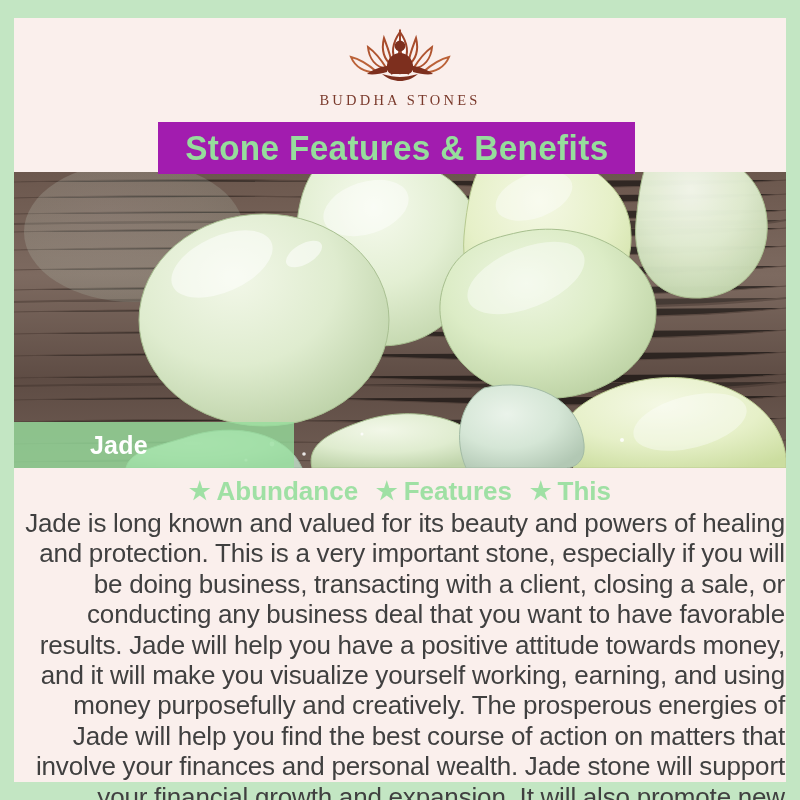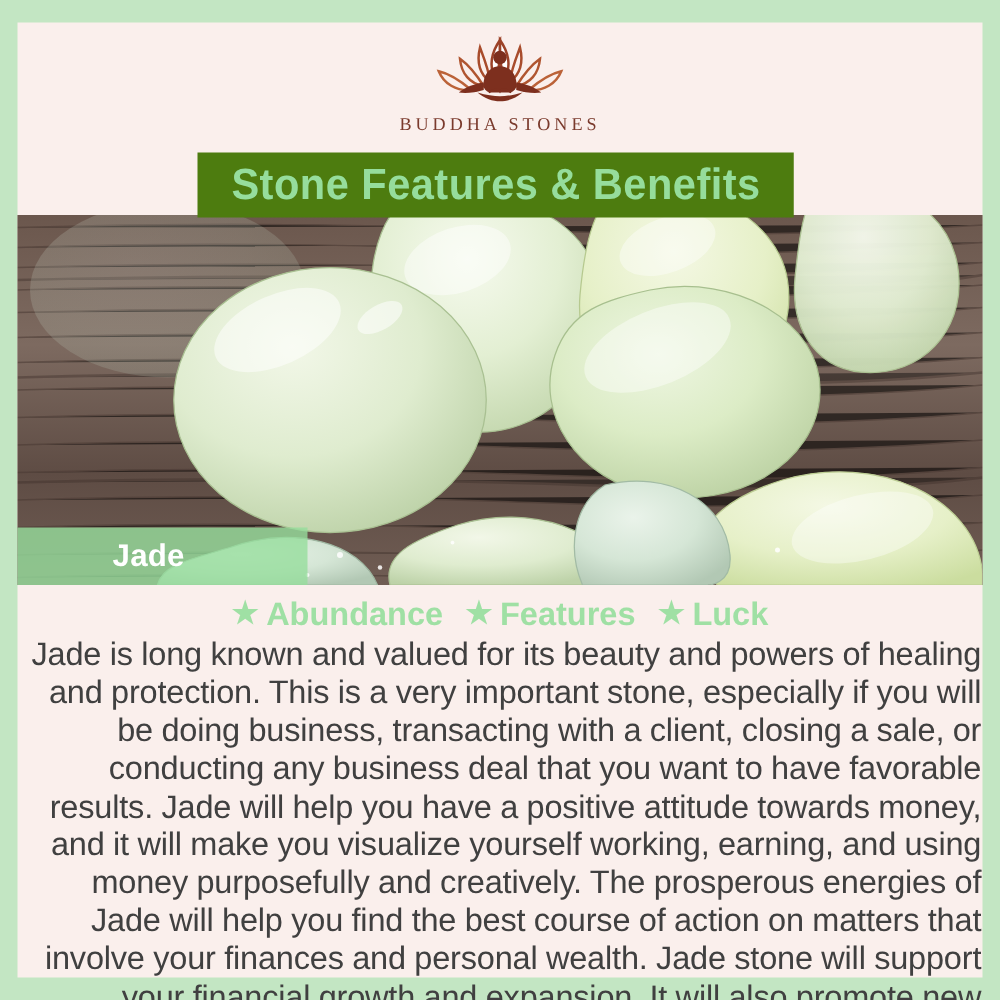--- a/index.html
+++ b/index.html
@@ -46,21 +46,21 @@
     letter-spacing:3.2px;
     color:#7a3a2c;
     font-weight:400;
   }
 
   
   .title-banner {
     position:absolute;
     left:144px; top:104px;
     width:477px; height:52px;
-    background:#4d7c0f;
+    background:#a21caf;
     display:flex;
     align-items:center;
     justify-content:center;
     z-index:6;
   }
   .title-text {
     font-family:"Liberation Sans Narrow","Liberation Sans", sans-serif;
     font-size:35px;
     font-weight:bold;
     color:#96dd9c;
@@ -76,21 +76,21 @@
     width:772px; height:296px;
     overflow:hidden;
     background:#6e5b52;
   }
   .photo svg { display:block; width:772px; height:296px; }
 
   
   .jade-bar {
     position:absolute;
     left:0; top:404px;
-    width:232px; height:46px;
+    width:280px; height:46px;
     background:rgba(150,221,156,0.80);
     display:flex;
     align-items:center;
     z-index:7;
   }
   .jade-label {
     margin-left:76px;
     font-size:25px;
     font-weight:bold;
     color:#ffffff;
@@ -277,20 +277,20 @@
       <span class="benefit">
         <span class="star">★</span>
         <span>Abundance</span>
       </span>
       <span class="benefit">
         <span class="star">★</span>
         <span>Features</span>
       </span>
       <span class="benefit">
         <span class="star">★</span>
-        <span>Luck</span>
+        <span>This</span>
       </span>
     </div>
 
     <p class="body-copy">Jade is long known and valued for its beauty and powers of healing and protection. This is a very important stone, especially if you will be doing business, transacting with a client, closing a sale, or conducting any business deal that you want to have favorable results. Jade will help you have a positive attitude towards money, and it will make you visualize yourself working, earning, and using money purposefully and creatively. The prosperous energies of Jade will help you find the best course of action on matters that involve your finances and personal wealth. Jade stone will support your financial growth and expansion. It will also promote new beginnings and give you the guidance that you need to be successful and wealthy!</p>
 
   </div>
 </div>
 
 </body></html>

